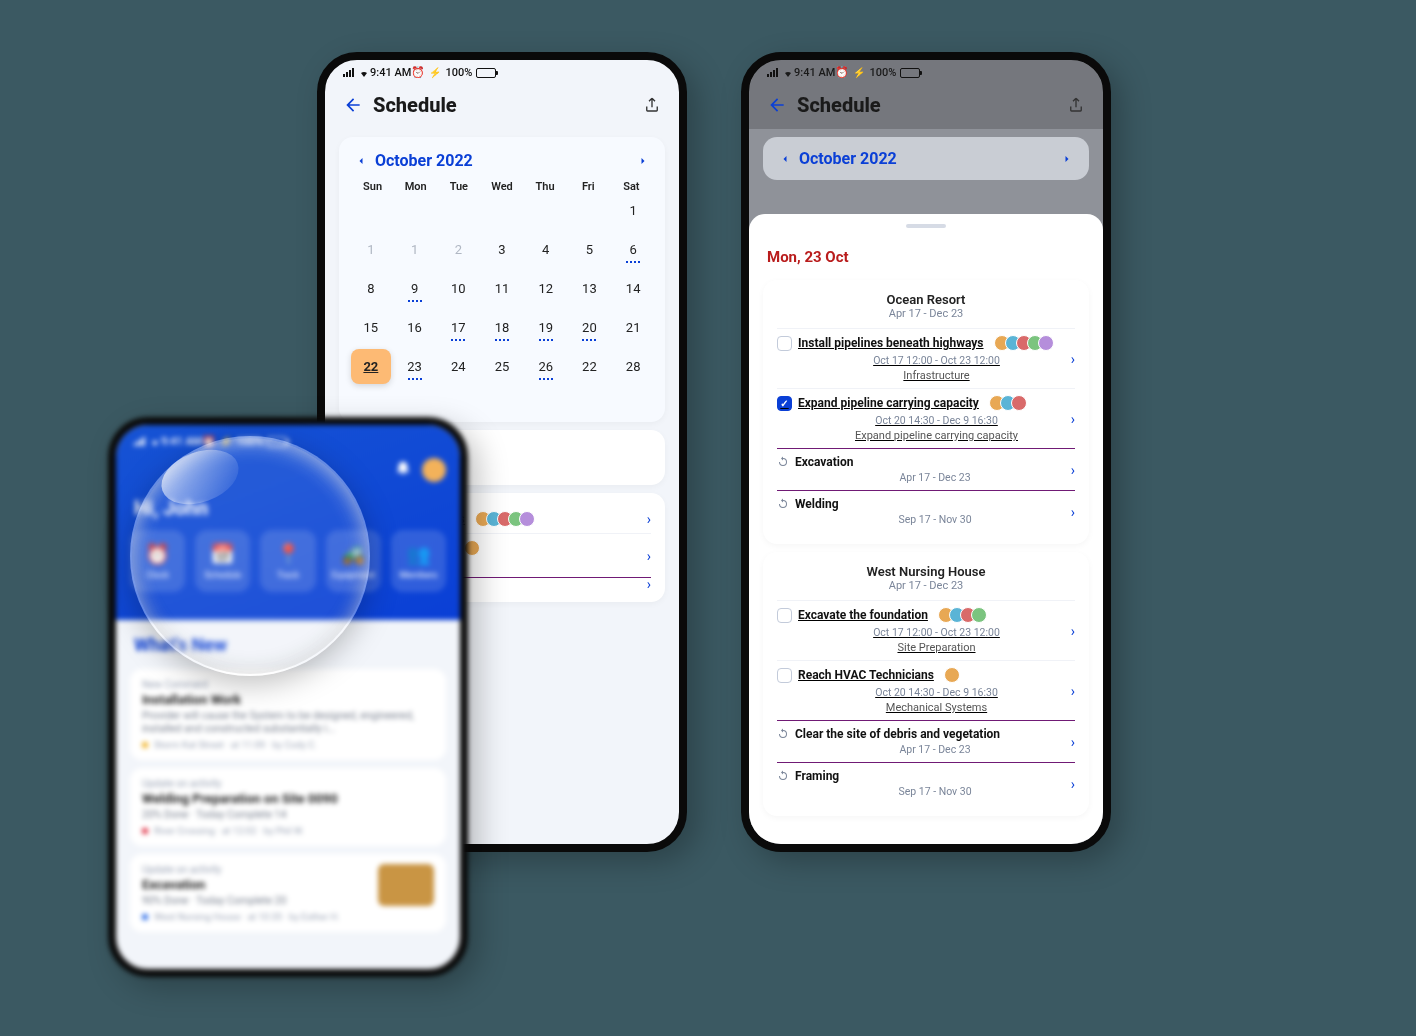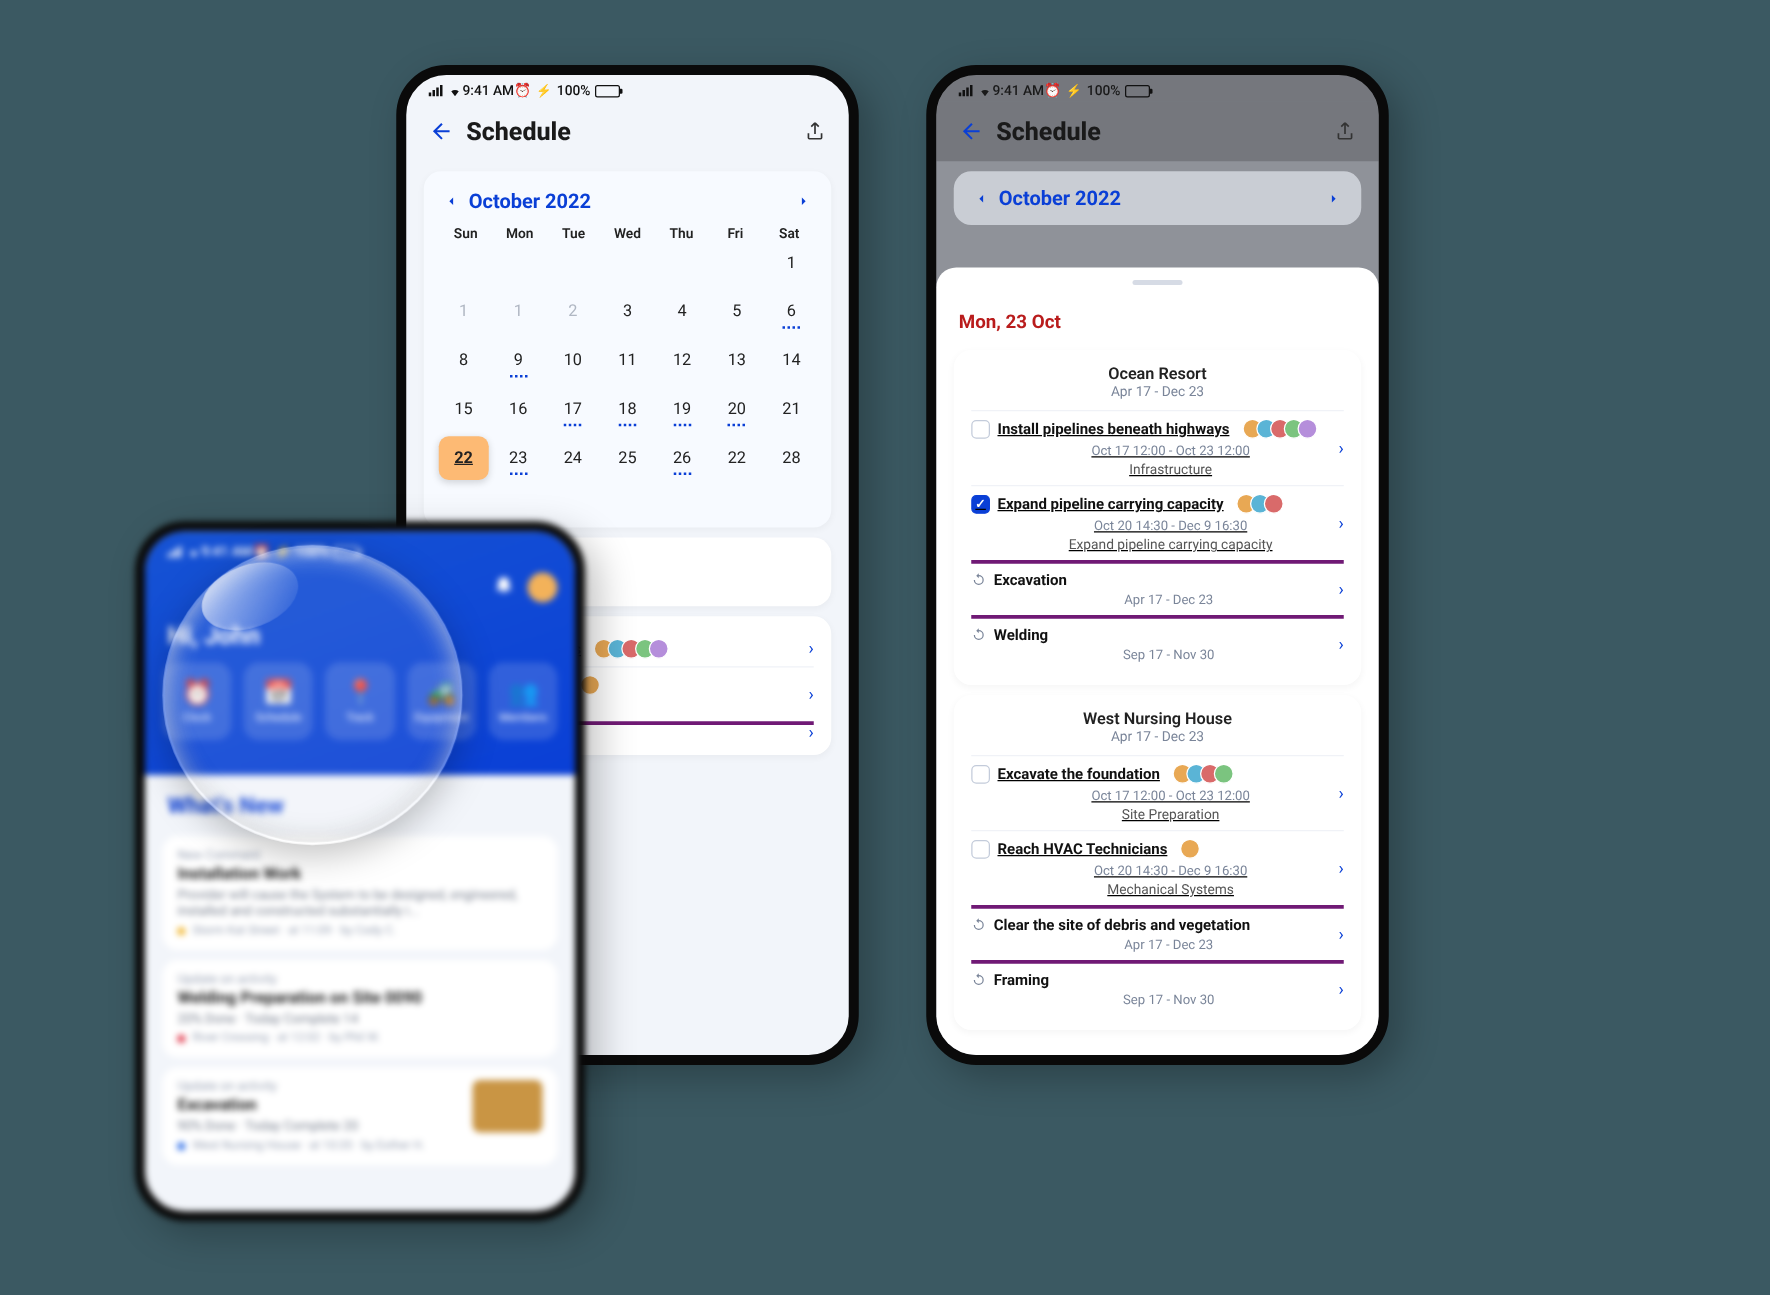--- a/index.html
+++ b/index.html
@@ -67,21 +67,21 @@
   .checkbox.checked { background:#0a3fd6; border-color:#0a3fd6; display:flex; align-items:center; justify-content:center;}
   .checkbox.checked::after { content:'✓'; color:#fff; font-size:10px; font-weight:700;}
   .task-title { font-weight:700; font-size:12px; color:#111;}
   .avatars { display:flex; margin-left:4px;}
   .avatar { width:16px; height:16px; border-radius:50%; border:1.5px solid #fff; margin-left:-5px; }
   .avatar:first-child{margin-left:0;}
   .task-time { color:#7a8599; font-size:10.5px; margin-top:3px; margin-left:21px;}
   .task-cat { color:#555; font-size:11px; margin-top:2px; margin-left:21px;}
   .chev-right { position:absolute; right:0; top:50%; transform:translateY(-50%); color:#0a3fd6; font-size:14px;}
   .recur-icon { width:12px; height:12px; flex-shrink:0; color:#7a8599;}
-  .task-sub { padding:6px 0; border-top:3px solid #701a75;}
+  .task-sub { padding:6px 0; border-top:1px solid #701a75;}
   .task-sub .task-line1 { gap:6px; }
   .task-sub-dates { color:#7a8599; font-size:10.5px; margin-top:2px; margin-left:18px;}
   
   
   .phone-2 { background:#8f9299; }
   .phone-2 .status-bar, .phone-2 .header, .phone-2 .month-card-bg { background: rgba(0,0,0,0.18); }
   .phone-2 .status-bar * { color:#1a1a1a;}
   .phone-2 .header-title { color:#1a1a1a;}
   .phone-2 .month-card-bg { background:#c9cdd4; border-radius:14px; margin:8px 14px; padding:12px 12px;}
   .phone-2 .month-card-bg .month-label{ color:#0a3fd6;}

